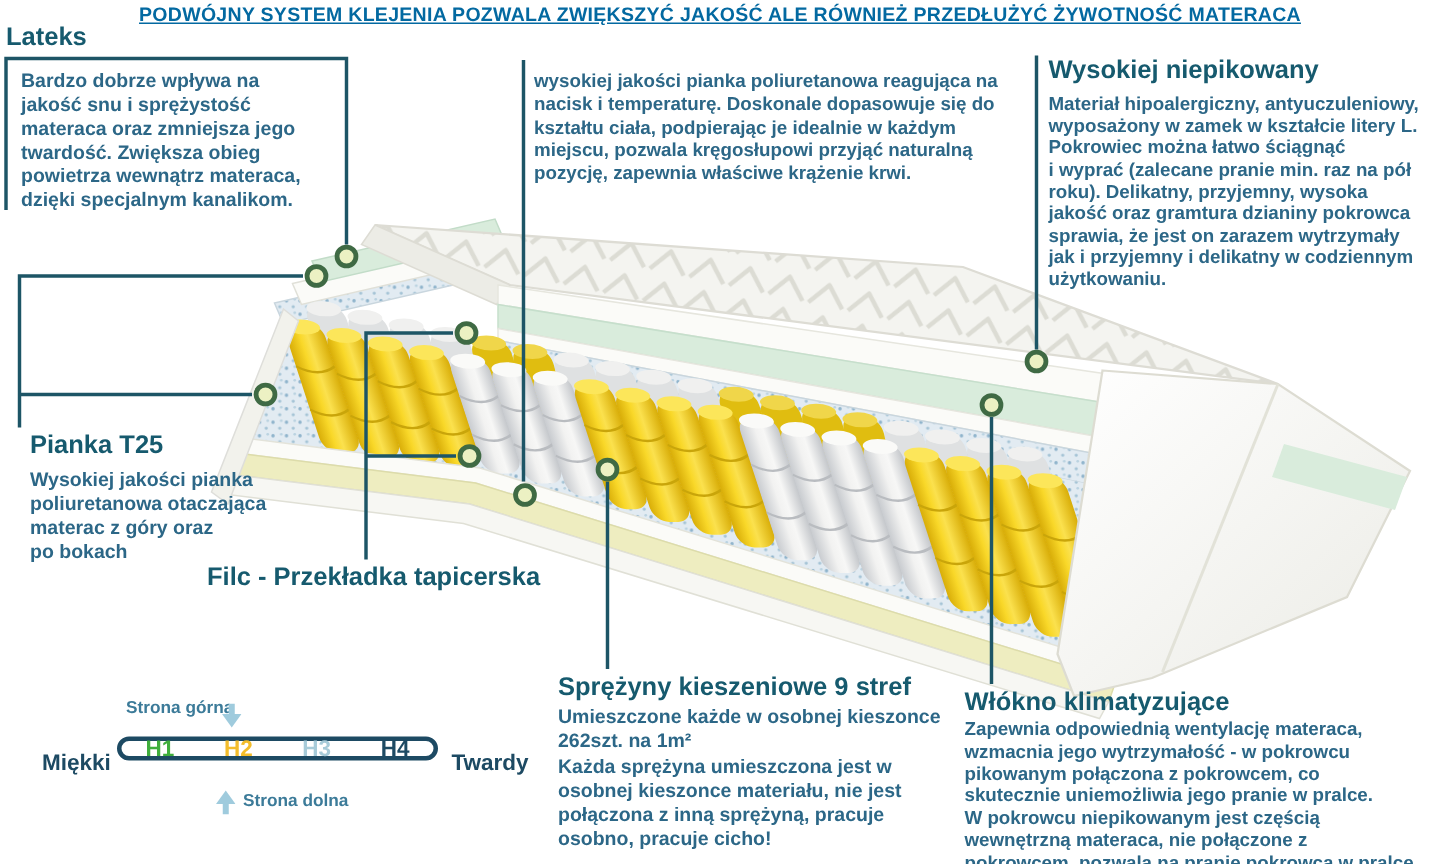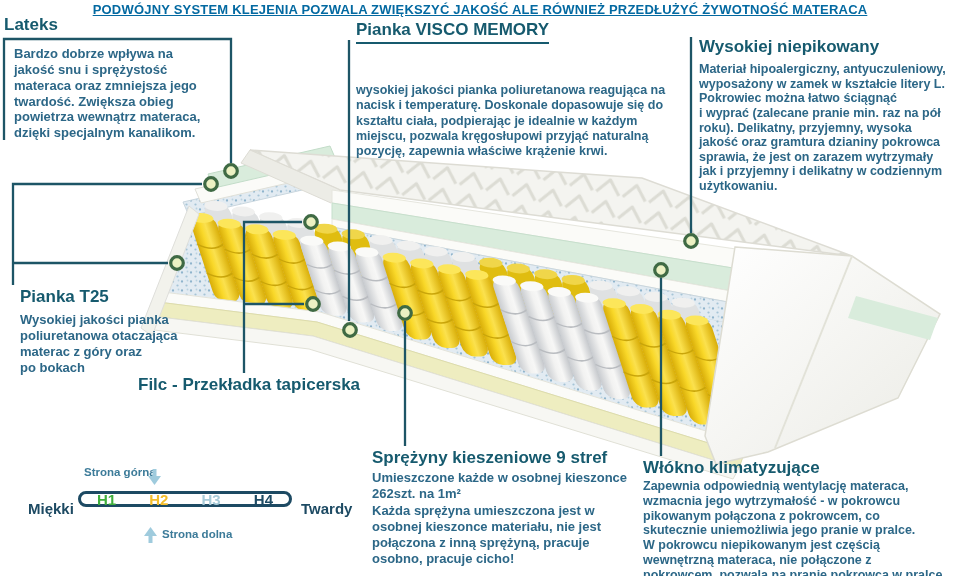--- a/index.html
+++ b/index.html
@@ -21,21 +21,21 @@
     white-space:nowrap;
   }
   .bodytxt{
     font-size:13px;font-weight:700;color:#2c6787;line-height:1.22;
     white-space:pre-line;
   }
   
   #ann-lateks-h{left:4px;top:16px;}
   #ann-lateks-b{left:14px;top:46px;width:212px;}
   #ann-visco-h{left:356px;top:21px;border-bottom:2px solid #165a6e;padding-bottom:2px;}
-  #ann-visco-b{left:356px;top:47px;width:360px;font-size:12.5px;margin-top:36px;}
+  #ann-visco-b{left:356px;top:47px;width:360px;font-size:12.5px;}
   #ann-pokrowiec-h{left:699px;top:38px;}
   #ann-pokrowiec-b{left:699px;top:62px;width:292px;font-size:12.5px;line-height:1.17;}
   #ann-t25-h{left:20px;top:288px;}
   #ann-t25-b{left:20px;top:312px;width:195px;}
   #ann-filc-h{left:138px;top:376px;}
   #ann-filc-b{left:140px;top:400px;width:272px;}
   #ann-sprezyny-h{left:372px;top:449px;}
   #ann-sprezyny-b1{left:372px;top:470px;width:276px;}
   #ann-sprezyny-b2{left:372px;top:503px;width:276px;}
   #ann-wlokno-h{left:643px;top:459px;font-size:17px;}
@@ -341,21 +341,20 @@
 <div class="txt page-title">PODWÓJNY SYSTEM KLEJENIA POZWALA ZWIĘKSZYĆ JAKOŚĆ ALE RÓWNIEŻ PRZEDŁUŻYĆ ŻYWOTNOŚĆ MATERACA</div>
 
 <div class="txt head" id="ann-lateks-h">Lateks</div>
 <div class="txt bodytxt" id="ann-lateks-b">Bardzo dobrze wpływa na
 jakość snu i sprężystość
 materaca oraz zmniejsza jego
 twardość. Zwiększa obieg
 powietrza wewnątrz materaca,
 dzięki specjalnym kanalikom.</div>
 
-<div class="txt head" id="ann-visco-h">Pianka VISCO MEMORY</div>
 <div class="txt bodytxt" id="ann-visco-b">wysokiej jakości pianka poliuretanowa reagująca na
 nacisk i temperaturę. Doskonale dopasowuje się do
 kształtu ciała, podpierając je idealnie w każdym
 miejscu, pozwala kręgosłupowi przyjąć naturalną
 pozycję, zapewnia właściwe krążenie krwi.</div>
 
 <div class="txt head" id="ann-pokrowiec-h">Wysokiej niepikowany</div>
 <div class="txt bodytxt" id="ann-pokrowiec-b">Materiał hipoalergiczny, antyuczuleniowy,
 wyposażony w zamek w kształcie litery L.
 Pokrowiec można łatwo ściągnąć

